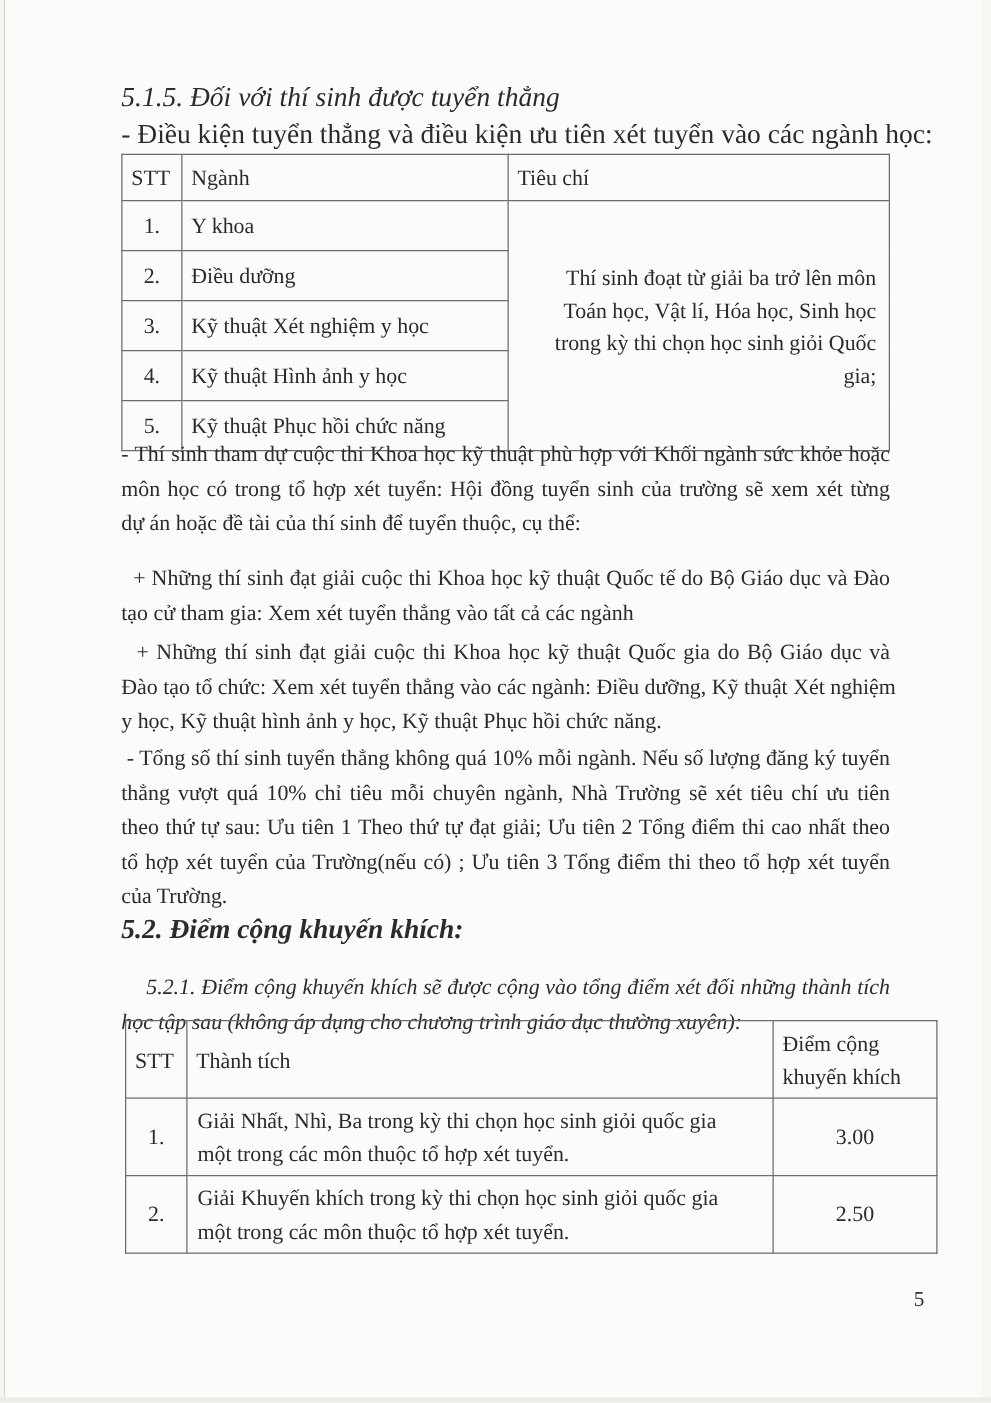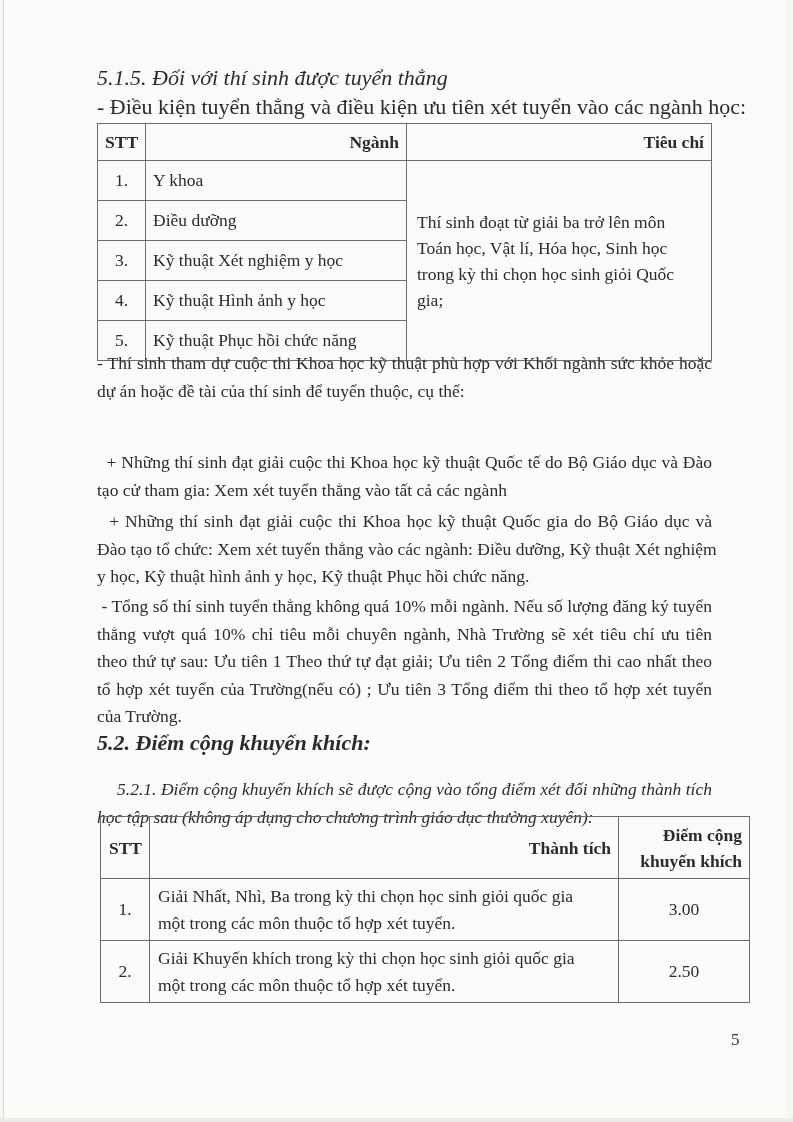--- a/index.html
+++ b/index.html
@@ -67,37 +67,37 @@
       font-size: 17.5px;
       color: #2b2b2b;
       table-layout: fixed;
     }
     table.doc-table td, table.doc-table th {
       border: 1.2px solid #6c6c6c;
       padding: 0 7px;
       vertical-align: middle;
     }
     table.doc-table th {
-      font-weight: bold;
-      text-align: right;
+      font-weight: normal;
+      text-align: left;
     }
     .center { text-align: center; }
 
     #table1 {
       left: 97px;
       top: 123px;
       width: 614px;
     }
     #table1 col.c1 { width: 48px; }
     #table1 col.c2 { width: 261px; }
     #table1 col.c3 { width: 305px; }
     #table1 tr.hdr { height: 37px; }
     #table1 tr.r { height: 40px; }
     #table1 td.crit {
-      text-align: left;
+      text-align: right;
       line-height: 26px;
       padding: 0 10px;
     }
 
     #table2 {
       left: 100px;
       top: 816px;
       width: 649px;
     }
     #table2 col.c1 { width: 49px; }
@@ -162,20 +162,21 @@
   </tr>
   <tr class="r">
     <td class="center">5.</td>
     <td>Kỹ thuật Phục hồi chức năng</td>
   </tr>
 </tbody>
   </table>
 
 <div class="para" style="top:350px;">
   <span class="line">- Thí sinh tham dự cuộc thi Khoa học kỹ thuật phù hợp với Khối ngành sức khỏe hoặc</span>
+  <span class="line">môn học có trong tổ hợp xét tuyển: Hội đồng tuyển sinh của trường sẽ xem xét từng</span>
   <span class="line last">dự án hoặc đề tài của thí sinh để tuyển thuộc, cụ thể:</span>
 </div>
 
 <div class="para" style="top:449px;">
   <span class="line" style="white-space:pre">  + Những thí sinh đạt giải cuộc thi Khoa học kỹ thuật Quốc tế do Bộ Giáo dục và Đào</span>
   <span class="line last">tạo cử tham gia: Xem xét tuyển thẳng vào tất cả các ngành</span>
 </div>
 
 <div class="para" style="top:508px;">
   <span class="line" style="white-space:pre">  + Những thí sinh đạt giải cuộc thi Khoa học kỹ thuật Quốc gia do Bộ Giáo dục và</span>

